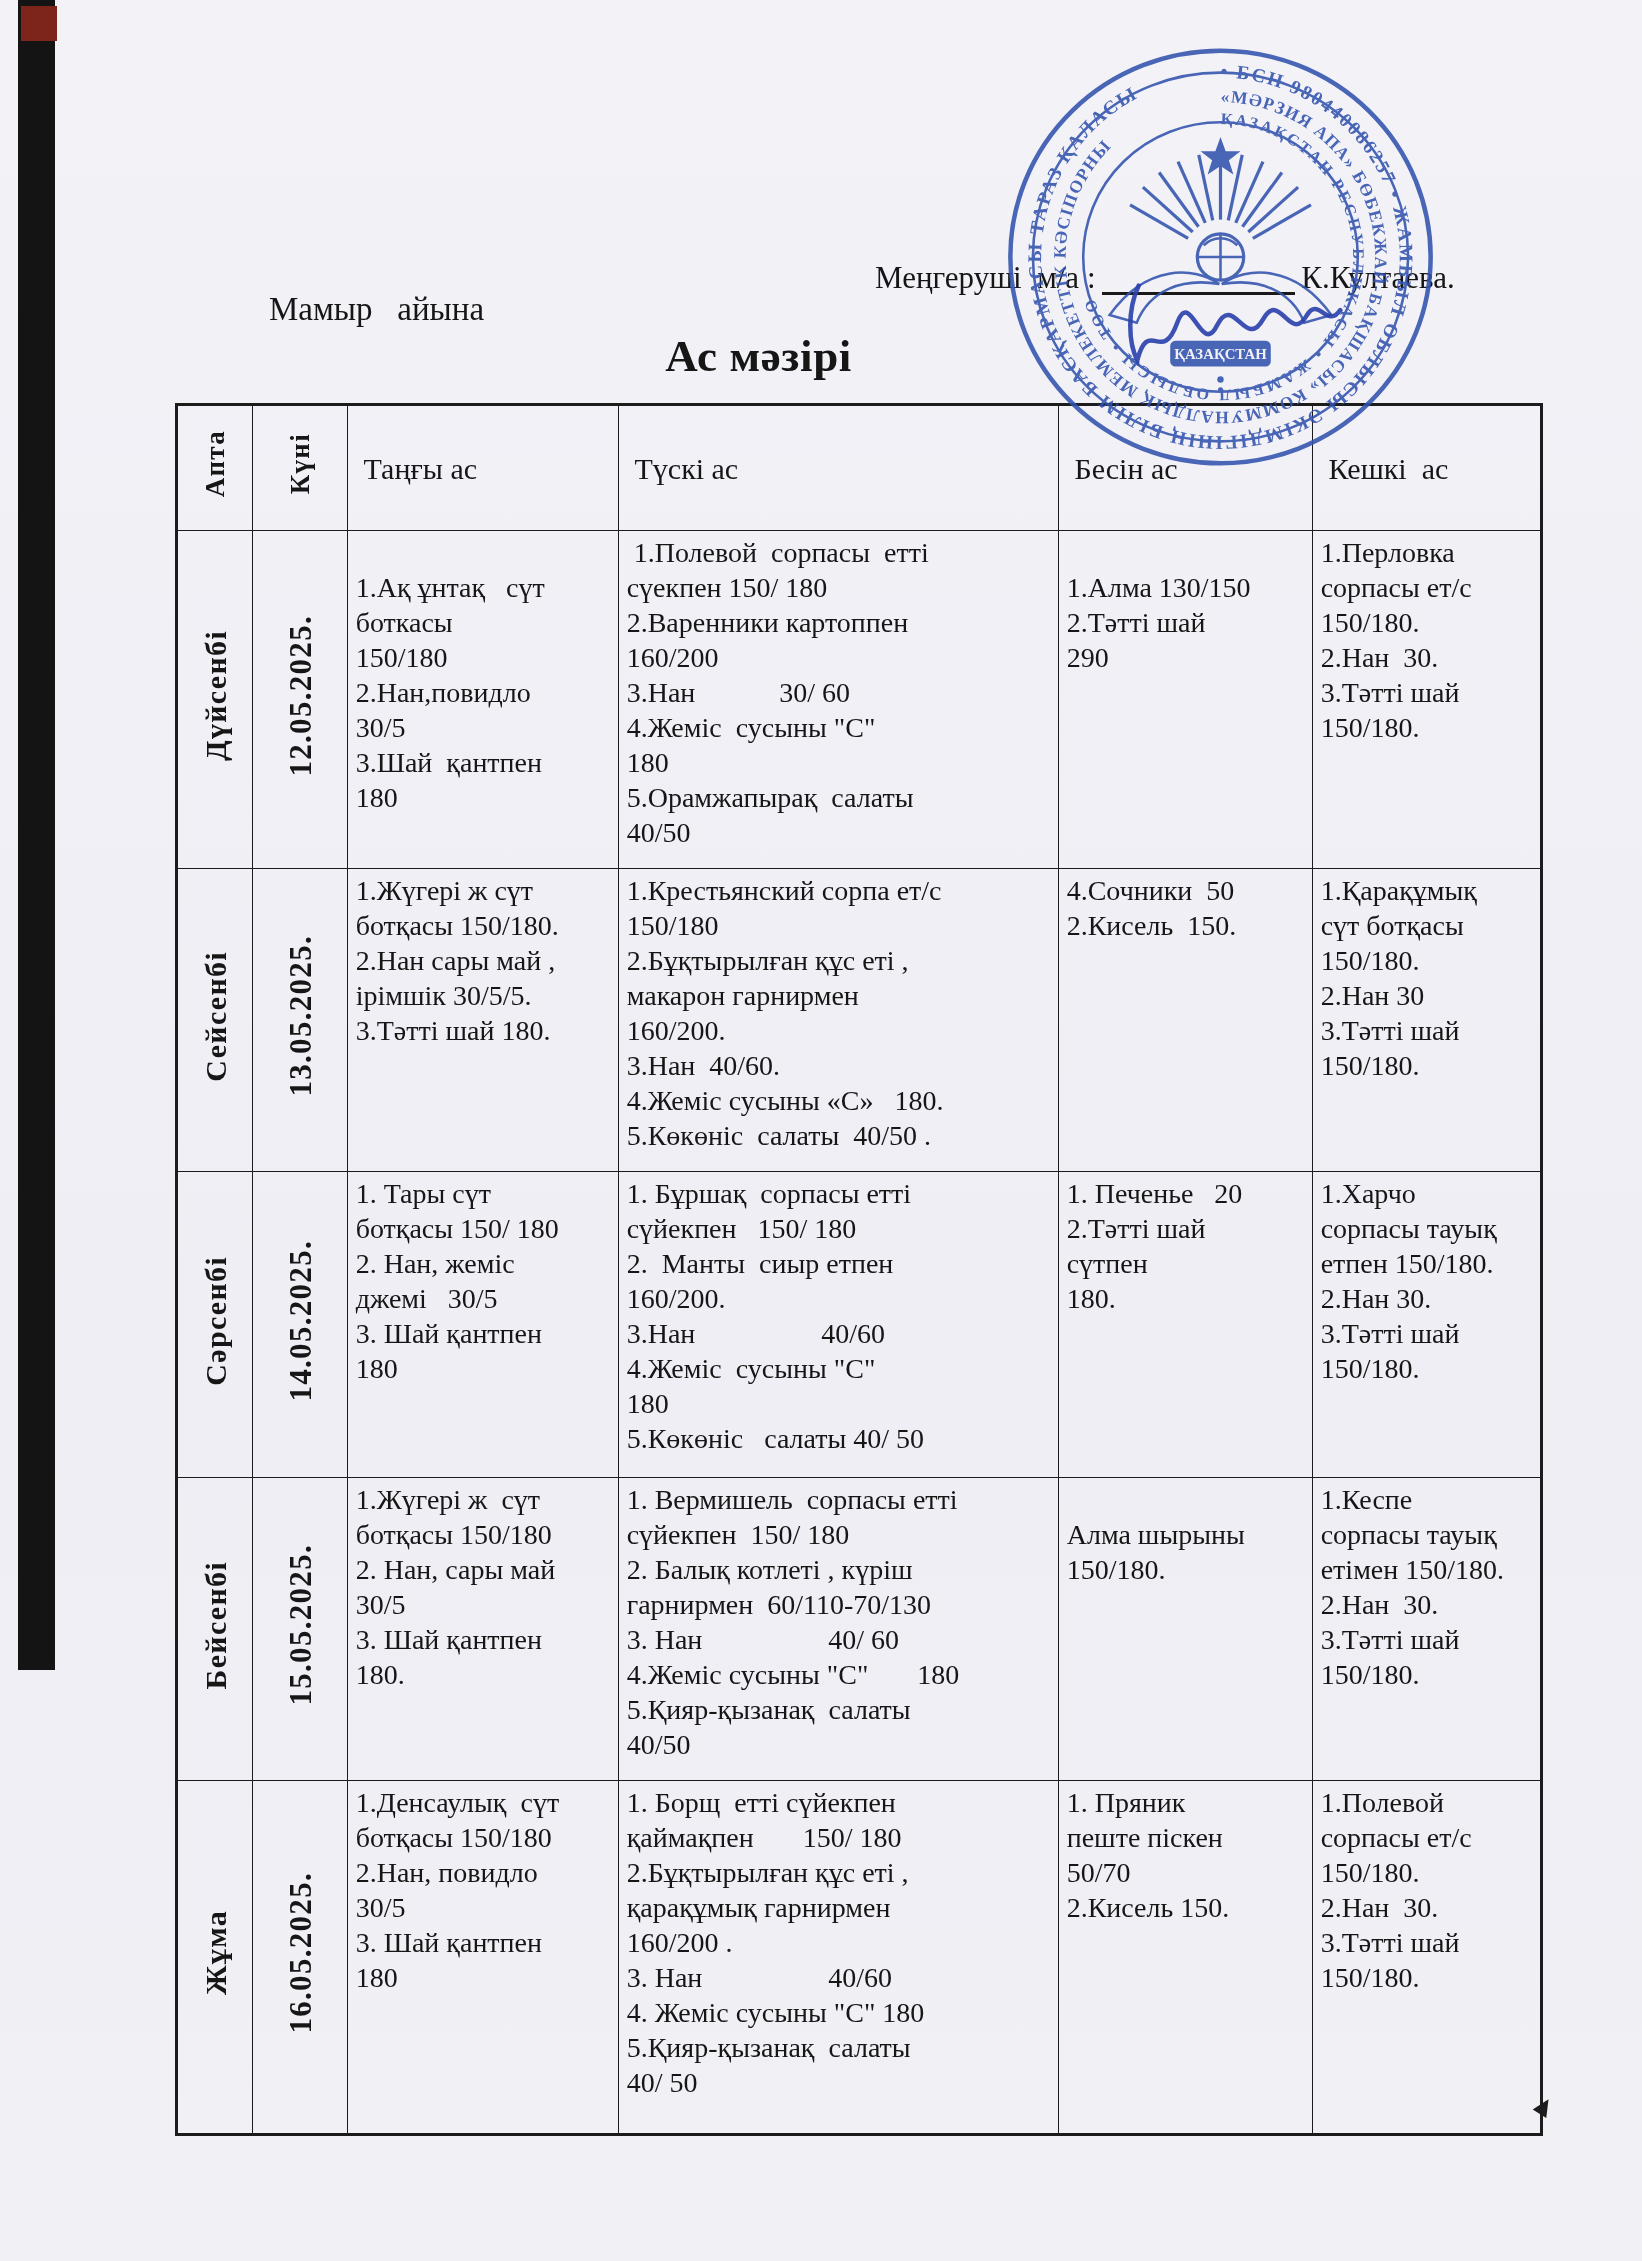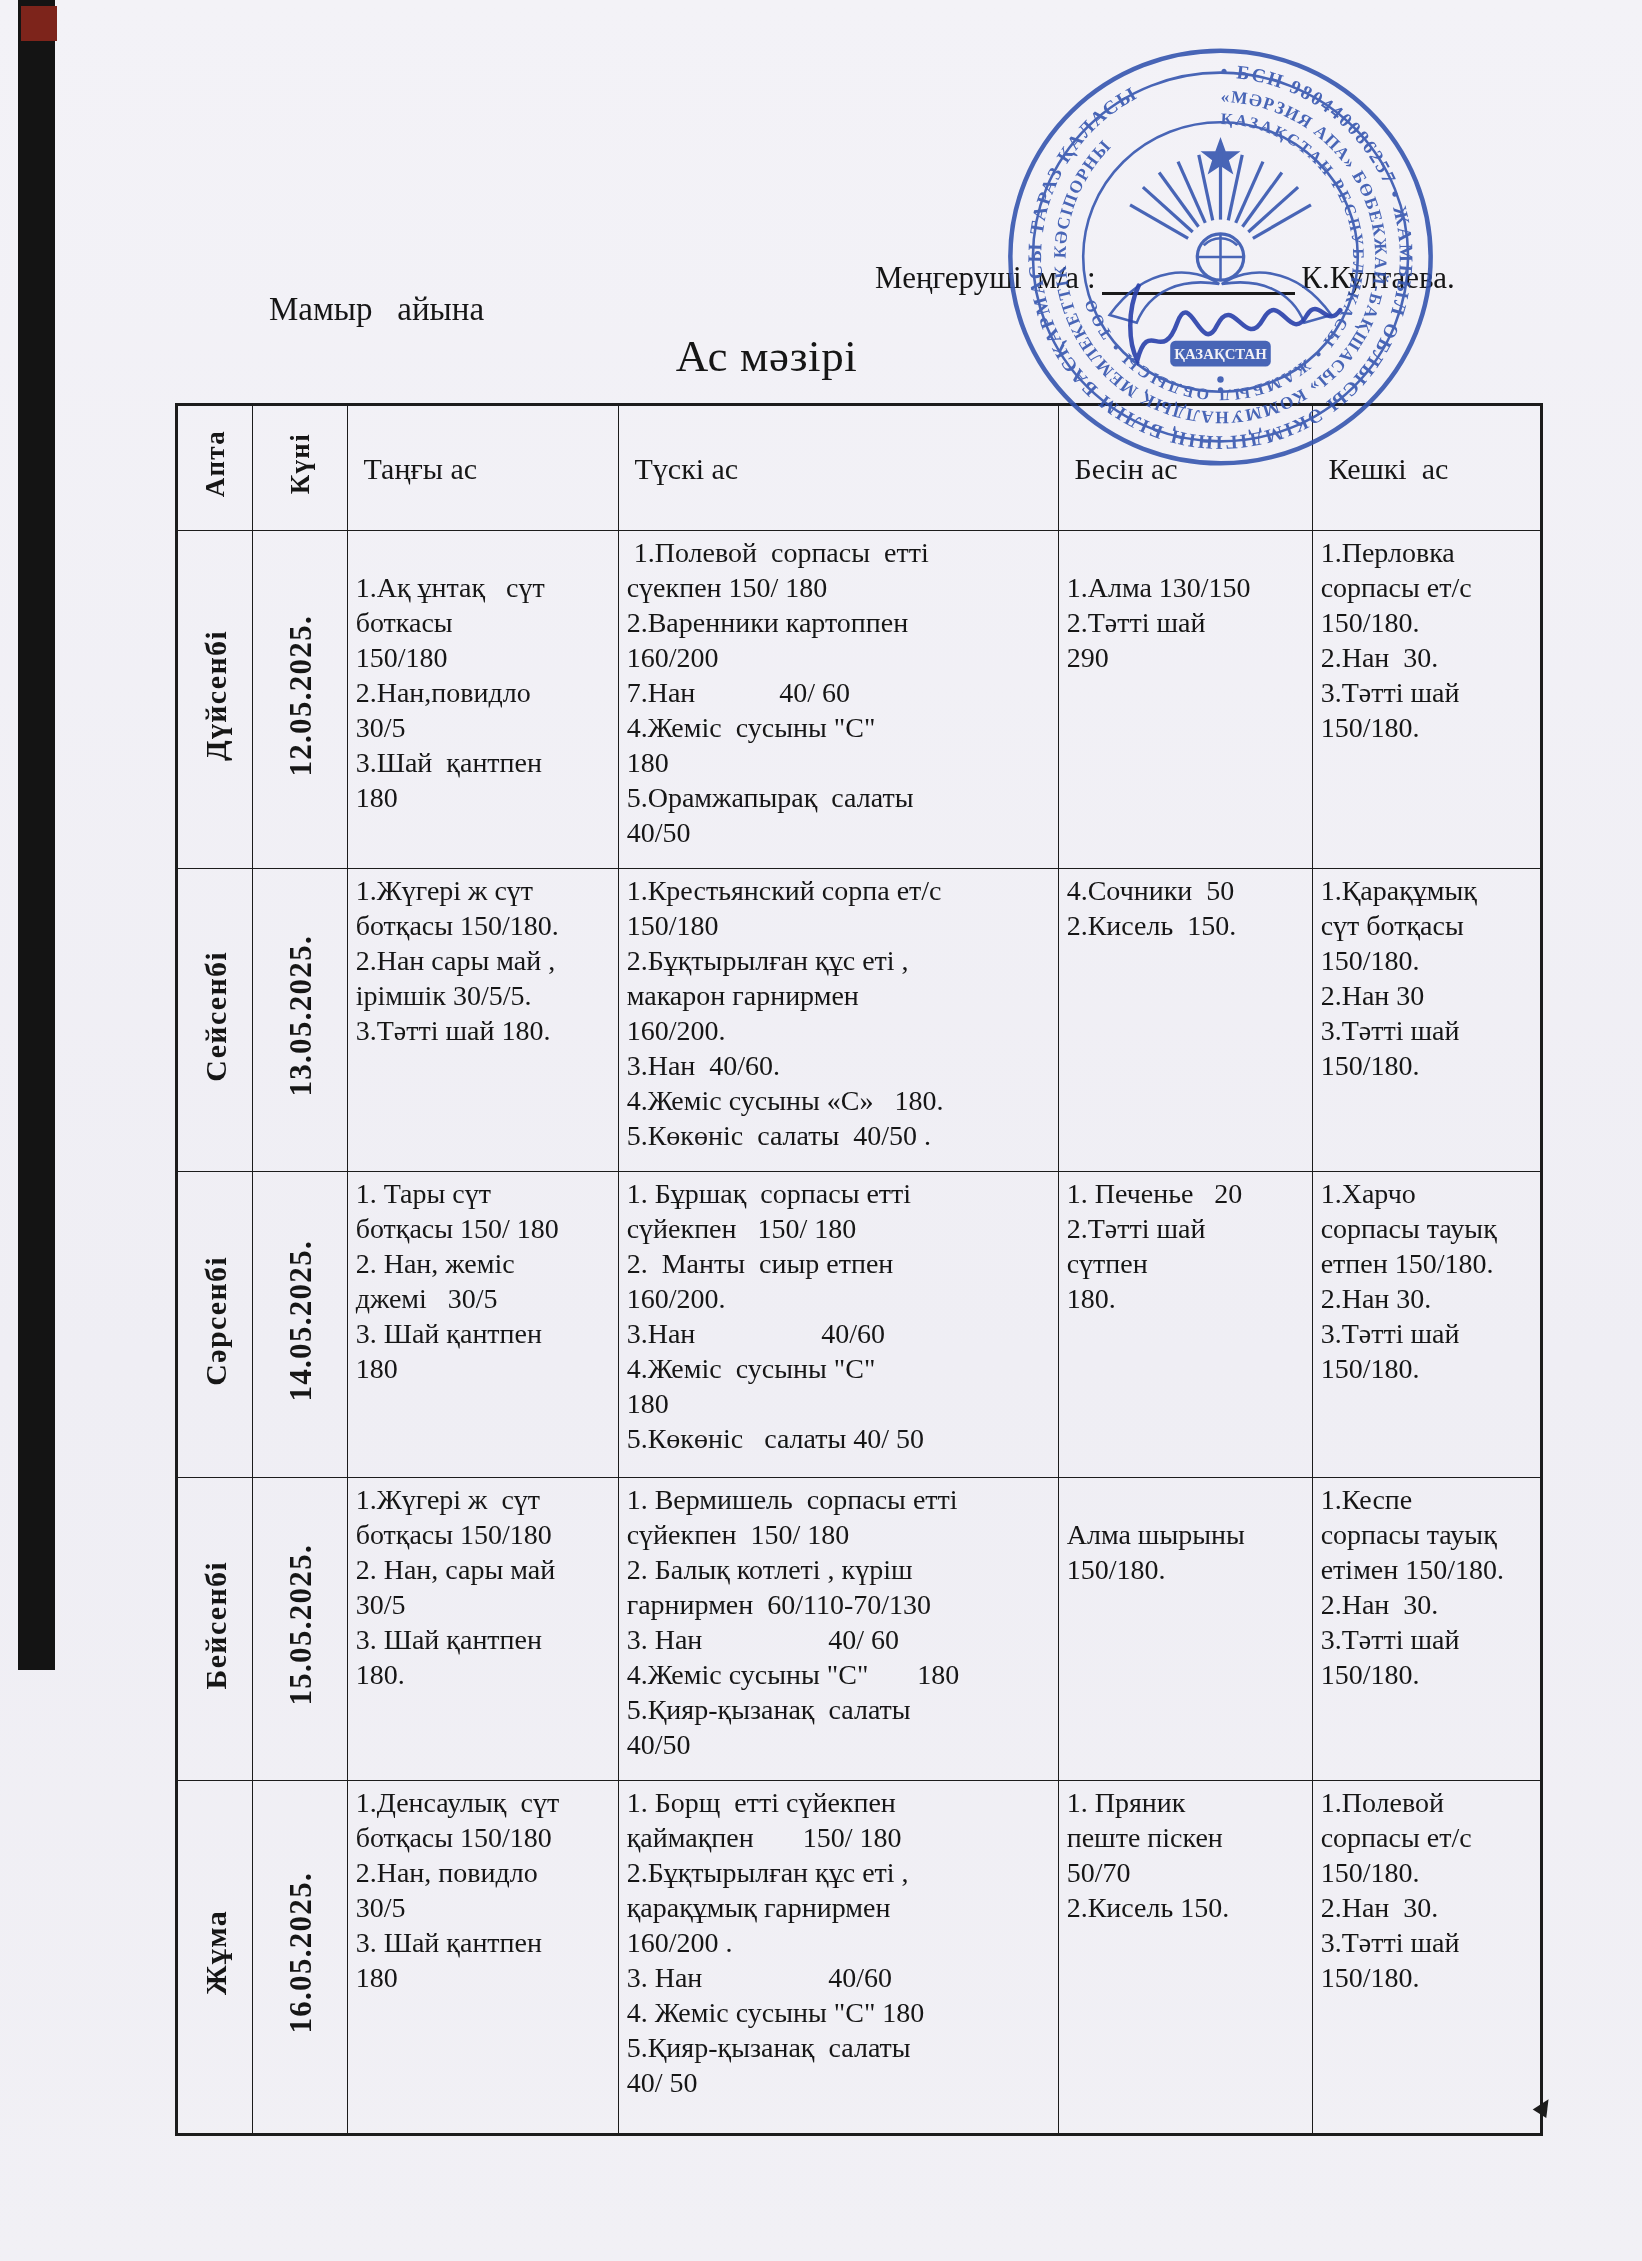--- a/index.html
+++ b/index.html
@@ -13,22 +13,22 @@
   .scan-strip { position:absolute; left:18px; top:0; width:37px; height:1670px; background:#141414; }
   .scan-red   { position:absolute; left:20.6px; top:6.4px; width:36px; height:35px; background:#7d241b; }
   .cursor-mark{ position:absolute; left:1536px; top:2098px; width:0; height:0;
                 border-left:8.4px solid transparent; border-right:8.4px solid transparent;
                 border-bottom:17px solid #1c1c1c; transform:rotate(32deg); }
   
   .approval { position:absolute; left:875px; top:155px; font-size:31px; line-height:49px; white-space:pre-wrap; z-index:2; }
   .approval .row3 { display:flex; align-items:center; }
   .sig-line { display:inline-block; width:193px; height:32px; border-bottom:3.2px solid #1a1a1a; margin:0 6.4px; }
   .month-label { position:absolute; left:269px; top:291px; font-size:33px; white-space:pre-wrap; z-index:2; }
-  .doc-title { position:absolute; left:12px; top:330px; width:1509px; text-align:center;
-               font-size:45px; font-weight:normal; letter-spacing:0.6px; z-index:2; }
+  .doc-title { position:absolute; left:4px; top:330px; width:1509px; text-align:center;
+               font-size:45px; font-weight:bold; letter-spacing:0.6px; z-index:2; }
   
   .stamp { position:absolute; left:1000px; top:43px; width:441px; height:428px; z-index:3; opacity:0.88; }
   .signature { position:absolute; left:1115px; top:269px; width:245px; height:122px; z-index:4; }
   
   .menu-table { position:absolute; left:175px; top:403px; border-collapse:collapse; table-layout:fixed;
                 width:1364px; border:3.2px solid #1c1c1c; z-index:2; }
   .menu-table th, .menu-table td {
     border:1.9px solid #1c1c1c; vertical-align:top; padding:3.9px 7.7px;
     font-size:28px; line-height:35px; white-space:pre-wrap; text-align:left; font-weight:normal;
   }
@@ -131,21 +131,21 @@
 боткасы
 150/180
 2.Нан,повидло
 30/5
 3.Шай  қантпен
 180</td>
       <td> 1.Полевой  сорпасы  етті
 сүекпен 150/ 180
 2.Варенники картоппен
 160/200
-7.Нан            40/ 60
+3.Нан            30/ 60
 4.Жеміс  сусыны "С"
 180
 5.Орамжапырақ  салаты
 40/50</td>
       <td>
 1.Алма 130/150
 2.Тәтті шай
 290</td>
       <td>1.Перловка
 сорпасы ет/с

